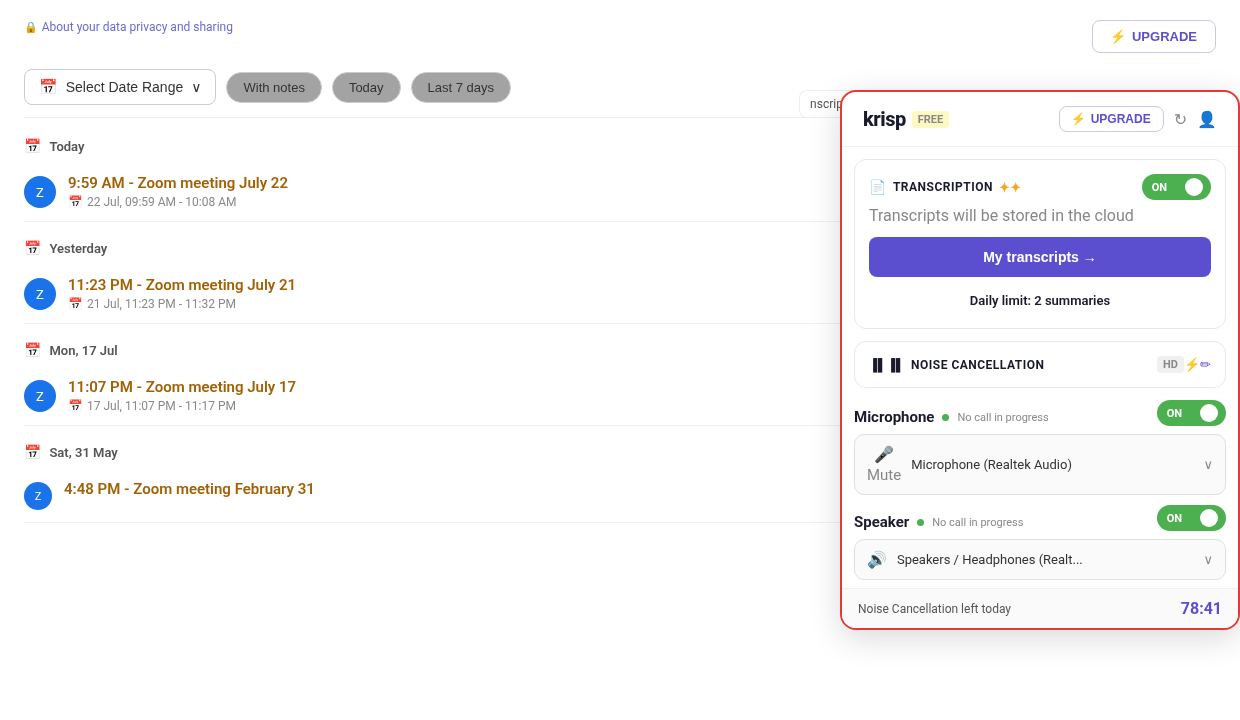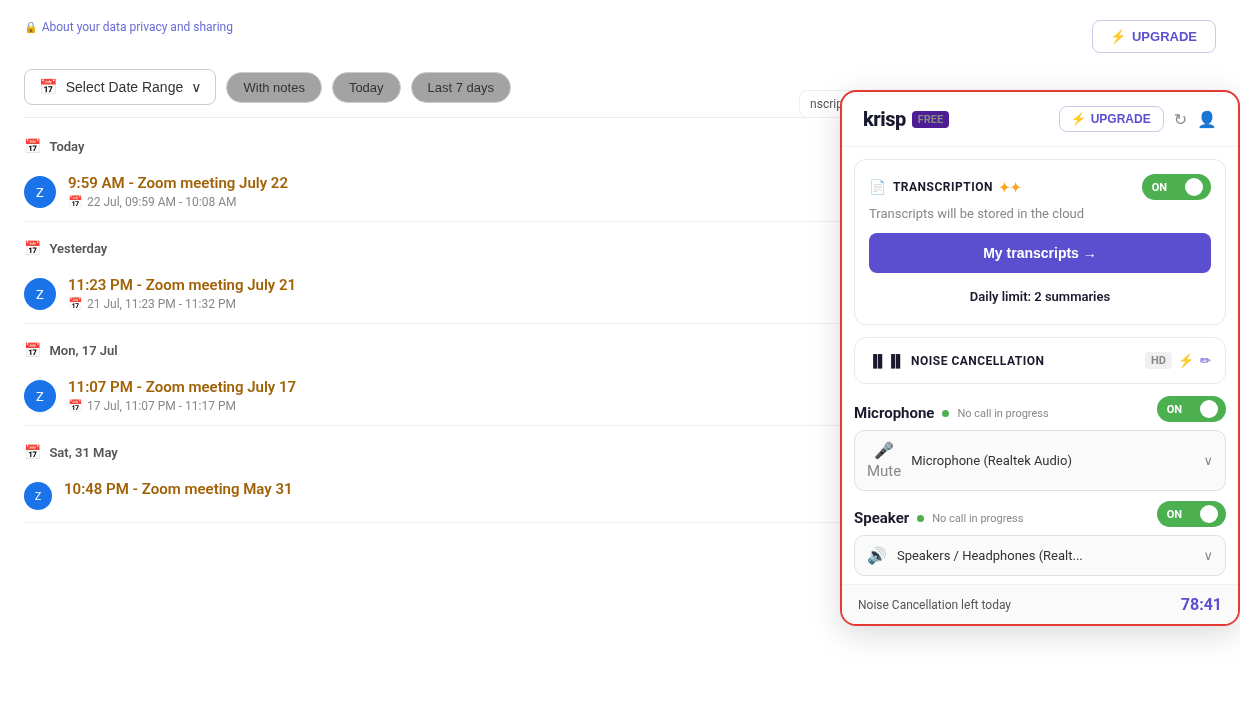--- a/index.html
+++ b/index.html
@@ -190,21 +190,21 @@
     .krisp-logo .logo-text {
       font-size: 20px;
       font-weight: 800;
       color: #1a1a2e;
       letter-spacing: -0.5px;
     }
     .free-badge {
       font-size: 11px;
       font-weight: 700;
       color: #888;
-      background: #4c1d95;
+      background: #fef9c3;
       border-radius: 4px;
       padding: 2px 6px;
     }
     .popup-header-right {
       display: flex;
       align-items: center;
       gap: 10px;
     }
     .popup-upgrade-btn {
       background: #fff;
@@ -268,21 +268,21 @@
     }
     .toggle-circle {
       width: 18px;
       height: 18px;
       background: #fff;
       border-radius: 50%;
       margin-left: 6px;
     }
 
     .section-subtitle {
-      font-size: 13px;
+      font-size: 16px;
       color: #888;
       margin-bottom: 12px;
     }
 
     .my-transcripts-btn {
       width: 100%;
       background: #5b4fcf;
       border: none;
       border-radius: 8px;
       padding: 12px;
@@ -322,21 +322,20 @@
       align-items: center;
       gap: 6px;
       font-size: 12px;
       font-weight: 700;
       color: #1a1a2e;
       letter-spacing: 0.5px;
     }
     .nc-badges {
       display: flex;
       align-items: center;
-      gap: 6px;
     }
     .hd-badge {
       font-size: 11px;
       font-weight: 700;
       color: #888;
       background: #f0f0f0;
       padding: 2px 6px;
       border-radius: 4px;
     }
     .lightning-badge {
@@ -533,21 +532,21 @@
     </div>
 
     <div class="day-group">
       <div class="day-header">
         <span class="cal-sm">📅</span>
         <span>Sat, 31 May</span>
       </div>
       <div class="transcript-item">
         <div class="zoom-icon zoom-icon-sm">Z</div>
         <div class="transcript-info">
-          <div class="transcript-title">10:48 PM - Zoom meeting May 31</div>
+          <div class="transcript-title">4:48 PM - Zoom meeting February 31</div>
         </div>
         <button class="trash-btn">🗑</button>
       </div>
     </div>
 
   </div>
 </div>
 
 <div class="partial-strip">
   <span>nscript.</span>

